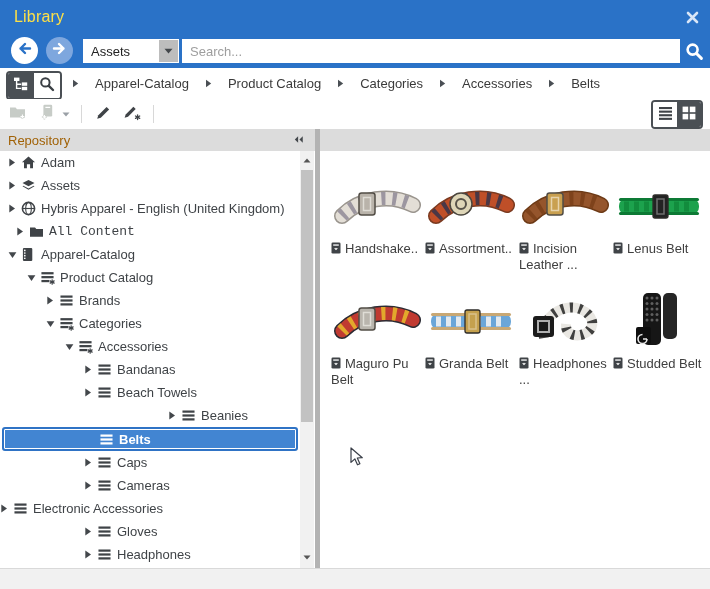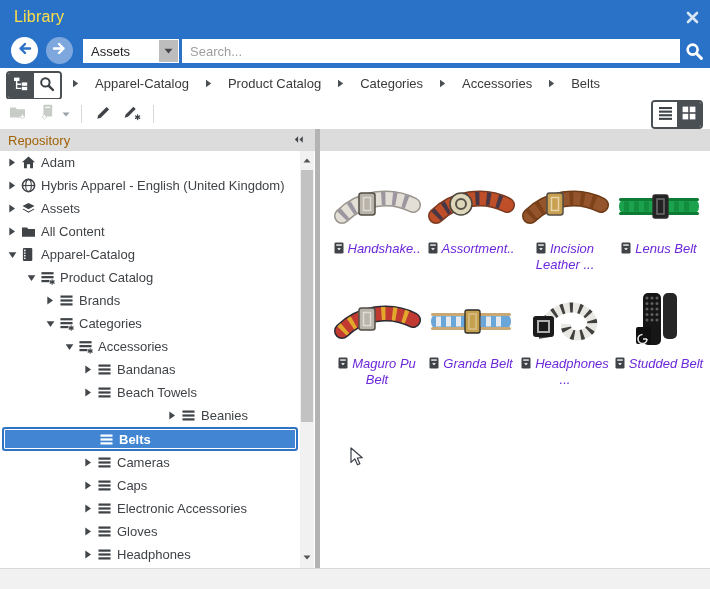--- a/index.html
+++ b/index.html
@@ -62,21 +62,21 @@
   .tree-scroll{position:absolute;left:300px;top:151px;width:14px;height:417px;background:#f1f1f1;}
   .sarrow{position:absolute;left:0;width:14px;height:14px;display:flex;align-items:center;justify-content:center;cursor:pointer;}
   .sarrow.up{top:2px;} .sarrow.down{bottom:4px;}
   .sthumb{position:absolute;left:1px;top:19px;width:12px;height:252px;background:#c2c2c2;cursor:pointer;}
 
   
   .content{position:absolute;left:321px;top:151px;width:389px;height:417px;background:#fff;overflow:hidden;padding:17px 0 0 9px;box-sizing:border-box;}
   .grid{display:flex;flex-wrap:wrap;width:380px;}
   .tile{width:94px;height:115px;cursor:pointer;}
   .tile-img{width:90px;height:60px;margin:8px auto 0;display:flex;align-items:center;justify-content:center;}
-  .tile-label{margin-top:5px;text-align:center;font-size:13px;line-height:15px;color:#6d28d9;width:92px;margin-left:auto;margin-right:auto;font-style:italic;}
+  .tile-label{margin-top:5px;font-size:13px;line-height:15px;color:#404040;width:92px;margin-left:auto;margin-right:auto;}
   .p-icon{display:inline-block;vertical-align:-1px;margin-right:4px;}
 
   
   .statusbar{position:absolute;left:0;top:568px;width:710px;height:21px;background:#f1f1f1;border-top:1px solid #d9d9d9;box-sizing:border-box;}
 
   
   .cursor{position:absolute;left:350px;top:447px;z-index:99;pointer-events:none;}
 </style>
 </head>
 <body>
@@ -258,42 +258,42 @@
         <span class="tlabel">Adam</span>
       </div>
       <div class="trow" style="padding-left: 8px;">
         <span class="arr">
           <svg width="8" height="9" viewBox="0 0 8 9">
             <path d="M1.3 0.6 L7 4.5 1.3 8.4 Z" fill="#43474b"></path>
           </svg>
         </span>
         <span class="ticon">
           <svg width="15" height="15" viewBox="0 0 16 16">
+            <path d="M8 2 L14.4 5.4 8 8.8 1.6 5.4 Z" fill="#3f4347"></path>
+            <path d="M2.5 8.2 L8 11.2 13.5 8.2 14.4 8.9 8 12.4 1.6 8.9 Z" fill="#3f4347"></path>
+          </svg>
+        </span>
+        <span class="tlabel">Assets</span>
+      </div>
+      <div class="trow" style="padding-left: 8px;">
+        <span class="arr">
+          <svg width="8" height="9" viewBox="0 0 8 9">
+            <path d="M1.3 0.6 L7 4.5 1.3 8.4 Z" fill="#43474b"></path>
+          </svg>
+        </span>
+        <span class="ticon">
+          <svg width="15" height="15" viewBox="0 0 16 16">
             <circle cx="8" cy="8" r="6.5" fill="none" stroke="#3f4347" stroke-width="1.7"></circle>
             <ellipse cx="8" cy="8" rx="3" ry="6.5" fill="none" stroke="#3f4347" stroke-width="1.2"></ellipse>
             <path d="M1.8 8 H14.2" stroke="#3f4347" stroke-width="1.2"></path>
           </svg>
         </span>
         <span class="tlabel">Hybris Apparel - English (United Kingdom)</span>
       </div>
-      <div class="trow" style="padding-left: 8px;">
-        <span class="arr">
-          <svg width="8" height="9" viewBox="0 0 8 9">
-            <path d="M1.3 0.6 L7 4.5 1.3 8.4 Z" fill="#43474b"></path>
-          </svg>
-        </span>
-        <span class="ticon">
-          <svg width="15" height="15" viewBox="0 0 16 16">
-            <path d="M8 2 L14.4 5.4 8 8.8 1.6 5.4 Z" fill="#3f4347"></path>
-            <path d="M2.5 8.2 L8 11.2 13.5 8.2 14.4 8.9 8 12.4 1.6 8.9 Z" fill="#3f4347"></path>
-          </svg>
-        </span>
-        <span class="tlabel">Assets</span>
-      </div>
-      <div class="trow" style="padding-left: 8px;">
+      <div class="trow" style="padding-left: 16px; font-family: Liberation Mono, monospace;">
         <span class="arr">
           <svg width="8" height="9" viewBox="0 0 8 9">
             <path d="M1.3 0.6 L7 4.5 1.3 8.4 Z" fill="#43474b"></path>
           </svg>
         </span>
         <span class="ticon">
           <svg width="15" height="13" viewBox="0 0 16 14">
             <path d="M1 2.6 H6.4 L7.8 4.4 H15 V12.6 H1 Z" fill="#3f4347"></path>
           </svg>
         </span>
@@ -453,38 +453,38 @@
             <path d="M1.3 0.6 L7 4.5 1.3 8.4 Z" fill="#43474b"></path>
           </svg>
         </span>
         <span class="ticon">
           <svg width="15" height="13" viewBox="0 0 16 14">
             <rect x="1.5" y="1.6" width="13" height="2.4" fill="#3f4347"></rect>
             <rect x="1.5" y="5.8" width="13" height="2.4" fill="#3f4347"></rect>
             <rect x="1.5" y="10" width="13" height="2.4" fill="#3f4347"></rect>
           </svg>
         </span>
+        <span class="tlabel">Caps</span>
+      </div>
+      <div class="trow" style="padding-left: 84px;">
+        <span class="arr">
+          <svg width="8" height="9" viewBox="0 0 8 9">
+            <path d="M1.3 0.6 L7 4.5 1.3 8.4 Z" fill="#43474b"></path>
+          </svg>
+        </span>
+        <span class="ticon">
+          <svg width="15" height="13" viewBox="0 0 16 14">
+            <rect x="1.5" y="1.6" width="13" height="2.4" fill="#3f4347"></rect>
+            <rect x="1.5" y="5.8" width="13" height="2.4" fill="#3f4347"></rect>
+            <rect x="1.5" y="10" width="13" height="2.4" fill="#3f4347"></rect>
+          </svg>
+        </span>
         <span class="tlabel">Cameras</span>
       </div>
-      <div class="trow" style="padding-left: 84px;">
-        <span class="arr">
-          <svg width="8" height="9" viewBox="0 0 8 9">
-            <path d="M1.3 0.6 L7 4.5 1.3 8.4 Z" fill="#43474b"></path>
-          </svg>
-        </span>
-        <span class="ticon">
-          <svg width="15" height="13" viewBox="0 0 16 14">
-            <rect x="1.5" y="1.6" width="13" height="2.4" fill="#3f4347"></rect>
-            <rect x="1.5" y="5.8" width="13" height="2.4" fill="#3f4347"></rect>
-            <rect x="1.5" y="10" width="13" height="2.4" fill="#3f4347"></rect>
-          </svg>
-        </span>
-        <span class="tlabel">Caps</span>
-      </div>
-      <div class="trow" style="padding-left: 84px;">
+      <div class="trow" style="">
         <span class="arr">
           <svg width="8" height="9" viewBox="0 0 8 9">
             <path d="M1.3 0.6 L7 4.5 1.3 8.4 Z" fill="#43474b"></path>
           </svg>
         </span>
         <span class="ticon">
           <svg width="15" height="13" viewBox="0 0 16 14">
             <rect x="1.5" y="1.6" width="13" height="2.4" fill="#3f4347"></rect>
             <rect x="1.5" y="5.8" width="13" height="2.4" fill="#3f4347"></rect>
             <rect x="1.5" y="10" width="13" height="2.4" fill="#3f4347"></rect>

